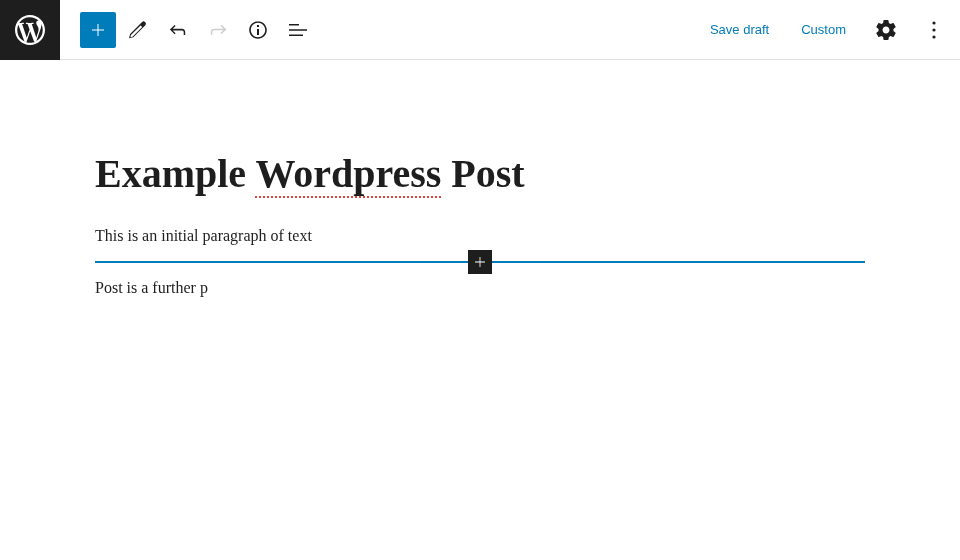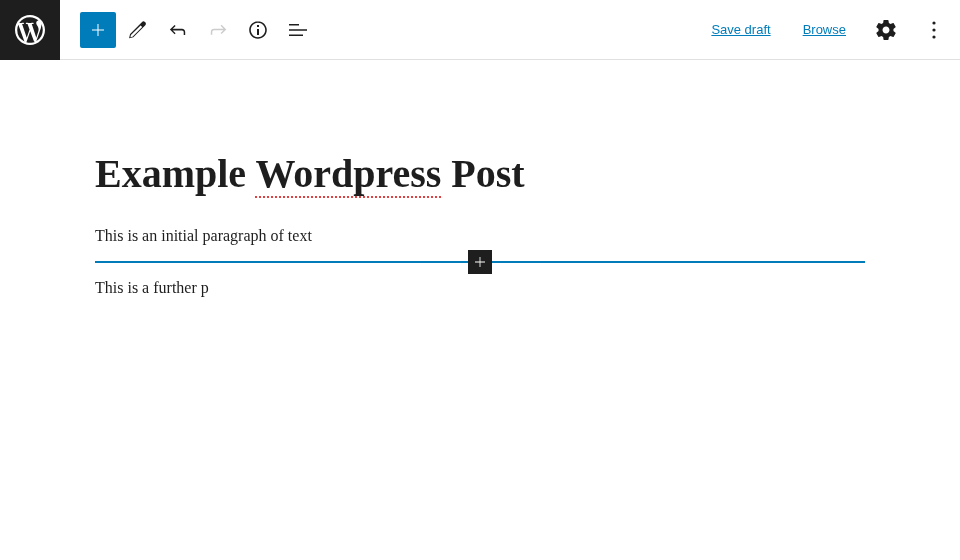--- a/index.html
+++ b/index.html
@@ -10,21 +10,21 @@
     .wp-logo svg { width: 36px; height: 36px; fill: #fff; }
     
     .toolbar-left { display: flex; align-items: center; gap: 4px; margin-left: 20px; }
     .tool-btn { width: 36px; height: 36px; display: flex; align-items: center; justify-content: center; background: transparent; border: none; cursor: pointer; border-radius: 2px; }
     .tool-btn svg { width: 24px; height: 24px; fill: #1e1e1e; }
     .tool-btn.disabled svg { fill: #ccc; }
     .add-btn { background: #007cba; border-radius: 2px; }
     .add-btn svg { fill: #fff; }
     
     .toolbar-right { margin-left: auto; display: flex; align-items: center; gap: 12px; padding-right: 8px; }
-    .link-btn { background: transparent; border: none; color: #007cba; font-size: 13px; cursor: pointer; padding: 8px 10px; text-decoration: underline; }
+    .link-btn { background: transparent; border: none; color: #007cba; font-size: 13px; cursor: pointer; padding: 8px 10px; }
     .publish-btn { background: #007cba; color: #fff; border: none; padding: 10px 16px; font-size: 13px; cursor: pointer; border-radius: 2px; }
     .icon-btn { width: 36px; height: 36px; background: transparent; border: none; display: flex; align-items: center; justify-content: center; cursor: pointer; }
     .icon-btn svg { width: 24px; height: 24px; fill: #1e1e1e; }
     
     .editor-canvas { padding: 60px 0 0 0; max-width: 770px; margin: 0 auto; position: relative; }
     .post-title { font-family: Georgia, "Times New Roman", serif; font-size: 40px; font-weight: bold; margin: 30px 0 26px 0; }
     .title-spellcheck { border-bottom: 2px dotted #e04040; }
     .paragraph { font-family: Georgia, "Times New Roman", serif; font-size: 16px; margin: 8px 0; line-height: 1.6; }
     
     .separator-wrap { position: relative; margin: 12px 0; }
@@ -83,21 +83,21 @@
     </button>
     <button class="tool-btn">
       <svg viewBox="0 0 24 24">
           <path d="M3 6h10v1.5H3V6zm0 5.25h18v1.5H3v-1.5zM3 16.5h14V18H3v-1.5z"></path>
         </svg>
     </button>
   </div>
 
   <div class="toolbar-right">
     <button class="link-btn">Save draft</button>
-    <button class="link-btn">Browse</button>
+    <button class="link-btn">Custom</button>
     <button class="icon-btn">
       <svg viewBox="0 0 24 24">
           <path d="M19.43 12.98c.04-.32.07-.64.07-.98s-.03-.66-.07-.98l2.11-1.65c.19-.15.24-.42.12-.64l-2-3.46c-.12-.22-.39-.3-.61-.22l-2.49 1c-.52-.4-1.08-.73-1.69-.98l-.38-2.65A.488.488 0 0014 2h-4c-.25 0-.46.18-.49.42l-.38 2.65c-.61.25-1.17.59-1.69.98l-2.49-1c-.23-.09-.49 0-.61.22l-2 3.46c-.13.22-.07.49.12.64l2.11 1.65c-.04.32-.07.65-.07.98s.03.66.07.98l-2.11 1.65c-.19.15-.24.42-.12.64l2 3.46c.12.22.39.3.61.22l2.49-1c.52.4 1.08.73 1.69.98l.38 2.65c.03.24.24.42.49.42h4c.25 0 .46-.18.49-.42l.38-2.65c.61-.25 1.17-.59 1.69-.98l2.49 1c.23.09.49 0 .61-.22l2-3.46c.12-.22.07-.49-.12-.64l-2.11-1.65zM12 15.5c-1.93 0-3.5-1.57-3.5-3.5s1.57-3.5 3.5-3.5 3.5 1.57 3.5 3.5-1.57 3.5-3.5 3.5z"></path>
         </svg>
     </button>
     <button class="icon-btn">
       <svg viewBox="0 0 24 24">
           <circle cx="12" cy="5" r="1.6"></circle>
           <circle cx="12" cy="12" r="1.6"></circle>
           <circle cx="12" cy="19" r="1.6"></circle>
@@ -113,21 +113,21 @@
 
   <div class="separator-wrap">
     <hr class="separator">
     <button class="inserter-btn">
       <svg viewBox="0 0 24 24">
           <path d="M18 11.5H12.5V6h-1v5.5H6v1h5.5V18h1v-5.5H18z"></path>
         </svg>
     </button>
   </div>
 
-  <p class="paragraph">This is a further p</p>
+  <p class="paragraph">Post is a further p</p>
 
   <div class="popover">
     <div class="popover-body">
       <div class="search-row">
         <input class="search-input" value="html" style="">
         <button class="clear-btn">
           <span>✕</span>
         </button>
       </div>
       <div class="block-results">

